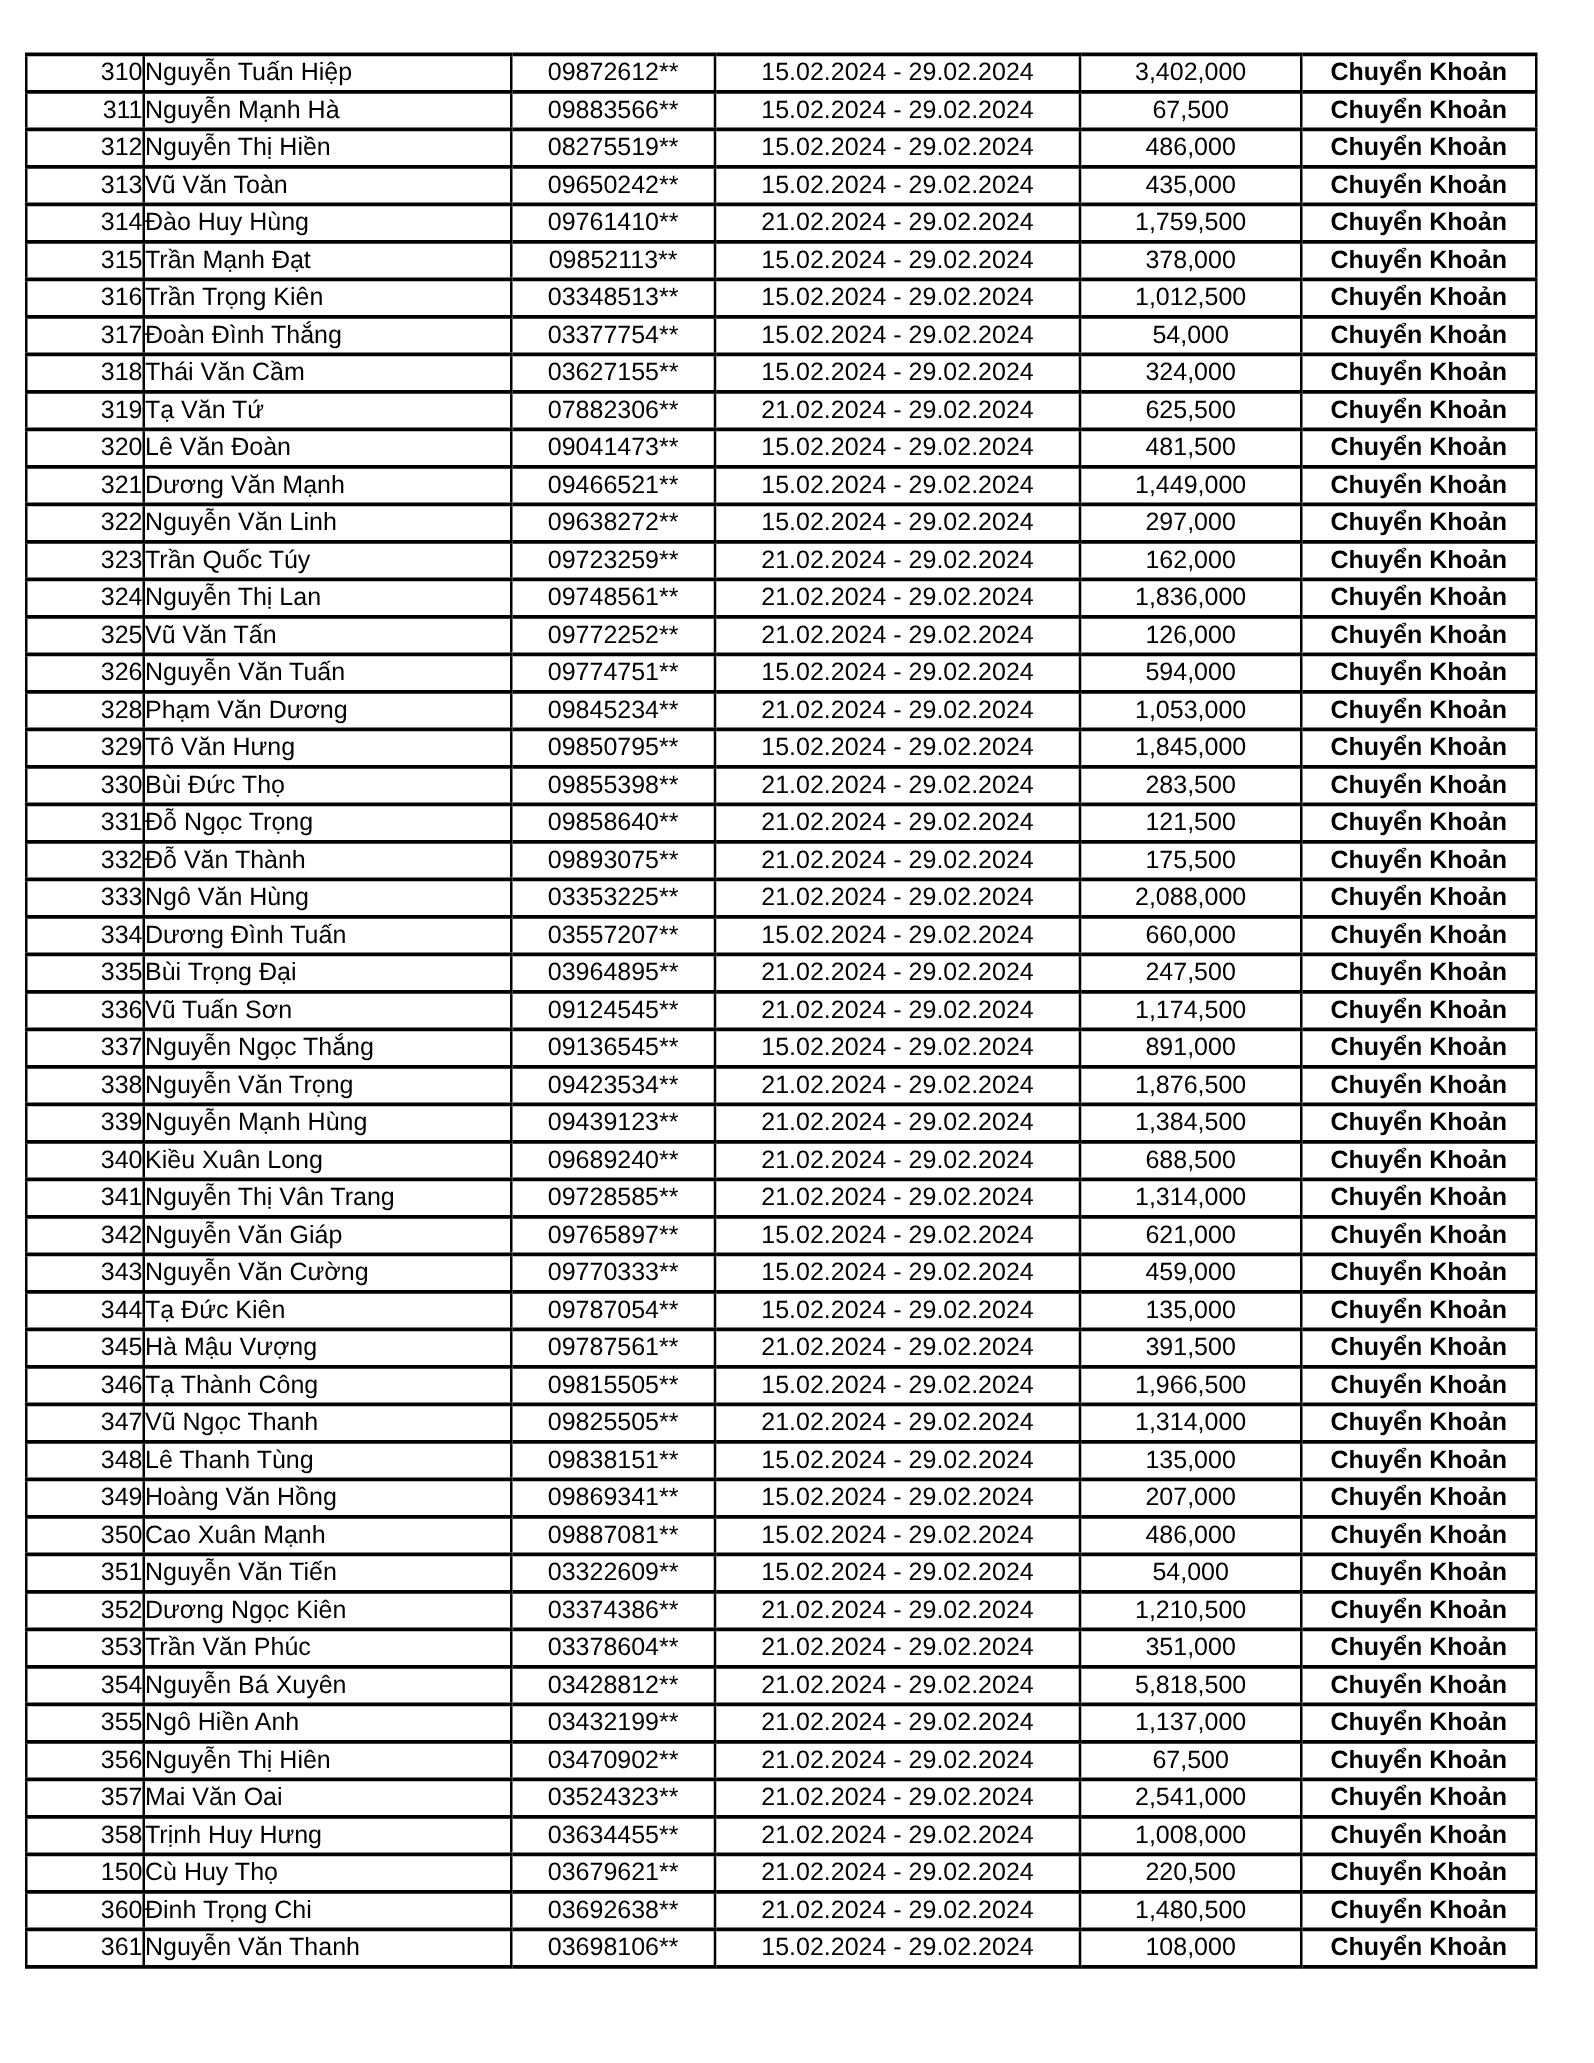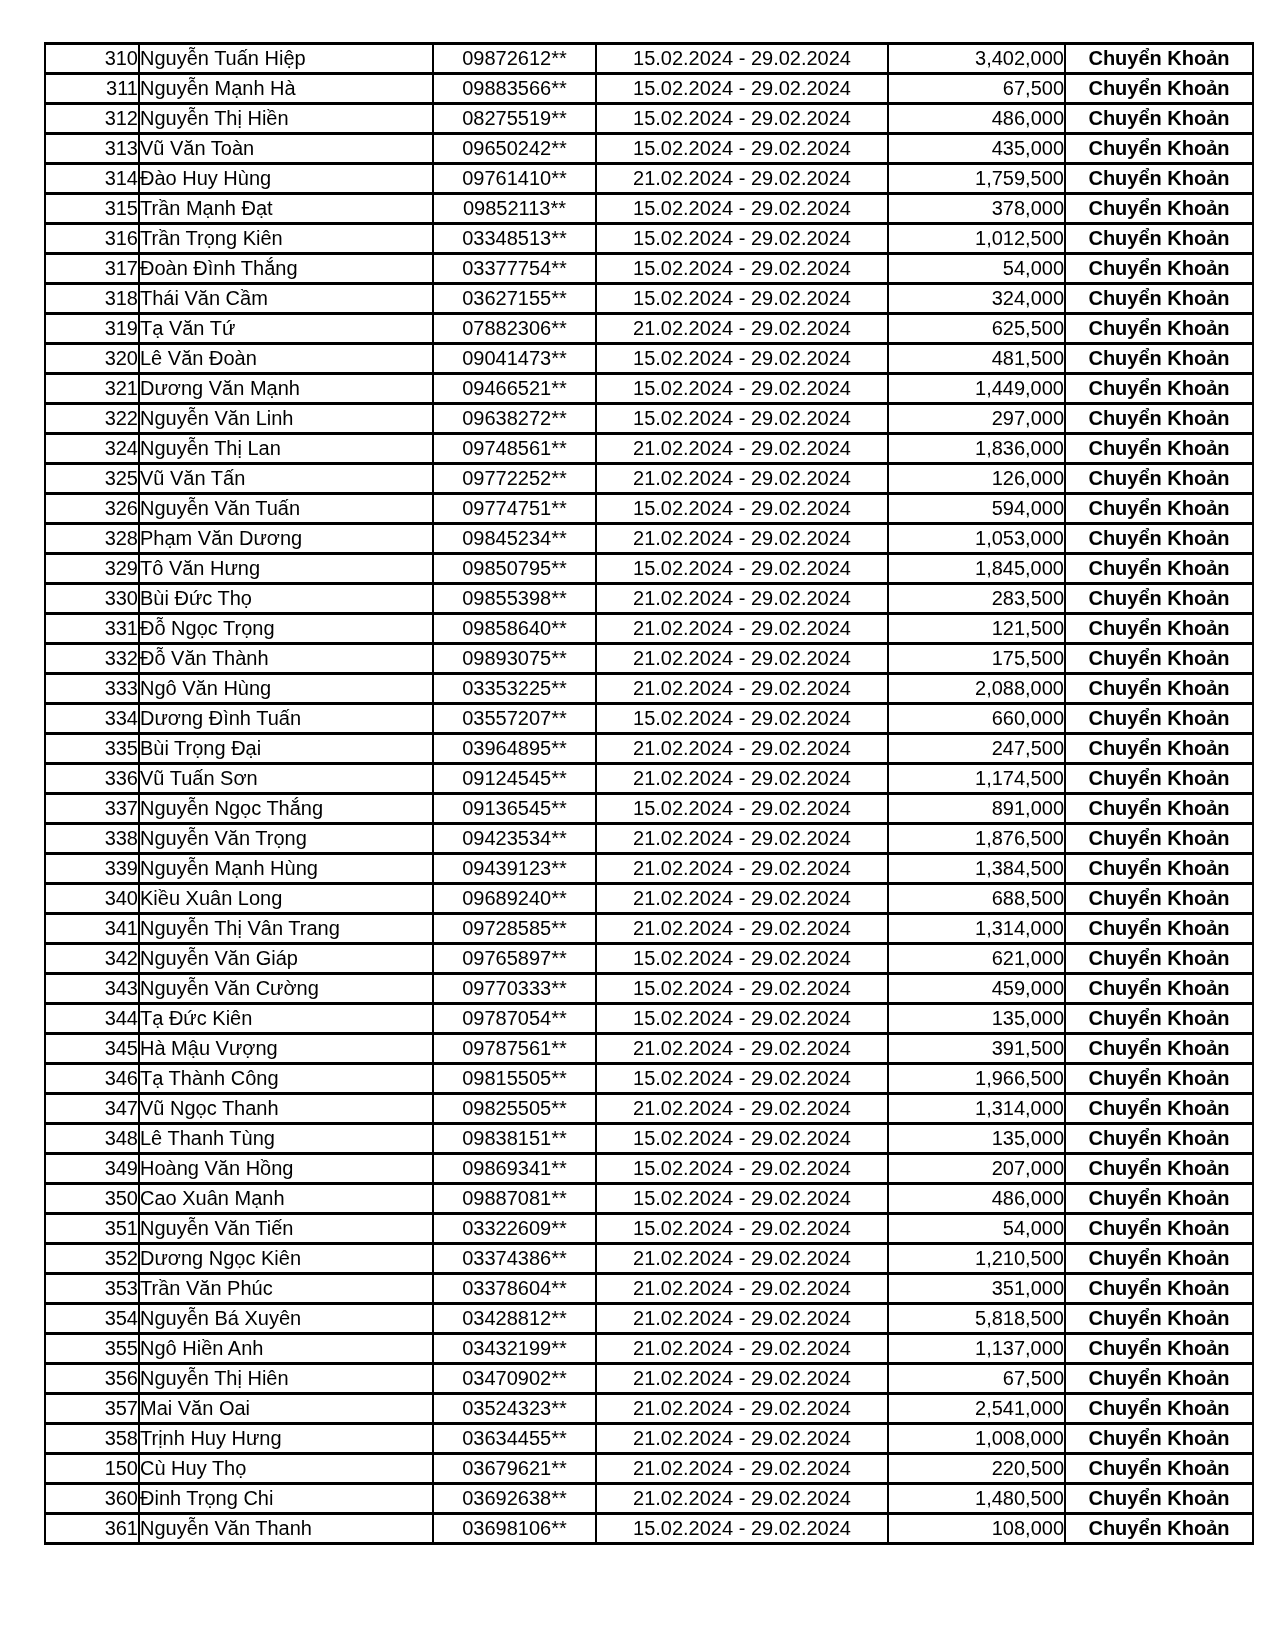--- a/index.html
+++ b/index.html
@@ -10,42 +10,42 @@
   .page {
     position: relative;
     width: 1275px;
     height: 1650px;
     background: #ffffff;
     font-family: "Liberation Sans", "DejaVu Sans", sans-serif;
     color: #000000;
   }
   table.payment-table {
     position: absolute;
-    left: 44px;
+    left: 20px;
     top: 42px;
     border-collapse: collapse;
     table-layout: fixed;
   }
   table.payment-table td {
     border-top: 3px solid #000000;
     border-bottom: 3px solid #000000;
     border-left: 2px solid #000000;
     border-right: 2px solid #000000;
     height: 27px;
     font-size: 20px;
     line-height: 27px;
     padding: 0;
     vertical-align: middle;
     white-space: nowrap;
   }
   td.c-no     { width: 92px;  text-align: right;  padding-right: 7px; }
   td.c-name   { width: 292px; text-align: left;   padding-left: 6px; white-space: pre; }
   td.c-phone  { width: 161px; text-align: center; }
   td.c-period { width: 290px; text-align: center; }
-  td.c-amount { width: 175px; text-align: right;  padding-right: 10px; }
+  td.c-amount { width: 175px; text-align: center;  padding-right: 10px; }
   td.c-method { width: 186px; text-align: center; font-weight: bold; }
 </style>
 </head>
 <body>
 
 <div class="page">
   <table class="payment-table">
     <tbody>
         <tr>
     <td class="c-no">310</td>
@@ -145,20 +145,28 @@
   </tr>
         <tr>
     <td class="c-no">322</td>
     <td class="c-name">Nguyễn Văn Linh</td>
     <td class="c-phone">09638272**</td>
     <td class="c-period">15.02.2024 - 29.02.2024</td>
     <td class="c-amount">297,000</td>
     <td class="c-method">Chuyển Khoản</td>
   </tr>
         <tr>
+    <td class="c-no">323</td>
+    <td class="c-name">Trần Quốc Túy</td>
+    <td class="c-phone">09723259**</td>
+    <td class="c-period">21.02.2024 - 29.02.2024</td>
+    <td class="c-amount">162,000</td>
+    <td class="c-method">Chuyển Khoản</td>
+  </tr>
+        <tr>
     <td class="c-no">324</td>
     <td class="c-name">Nguyễn Thị Lan</td>
     <td class="c-phone">09748561**</td>
     <td class="c-period">21.02.2024 - 29.02.2024</td>
     <td class="c-amount">1,836,000</td>
     <td class="c-method">Chuyển Khoản</td>
   </tr>
         <tr>
     <td class="c-no">325</td>
     <td class="c-name">Vũ Văn Tấn</td>

